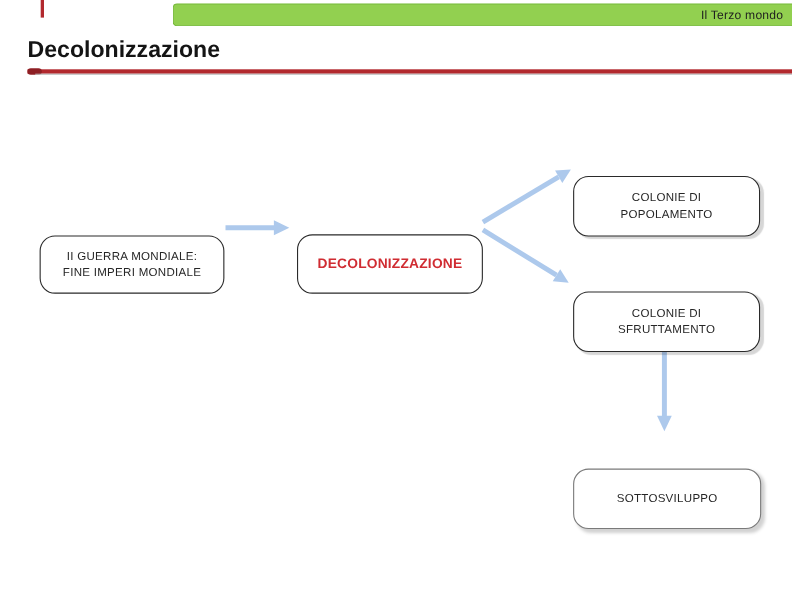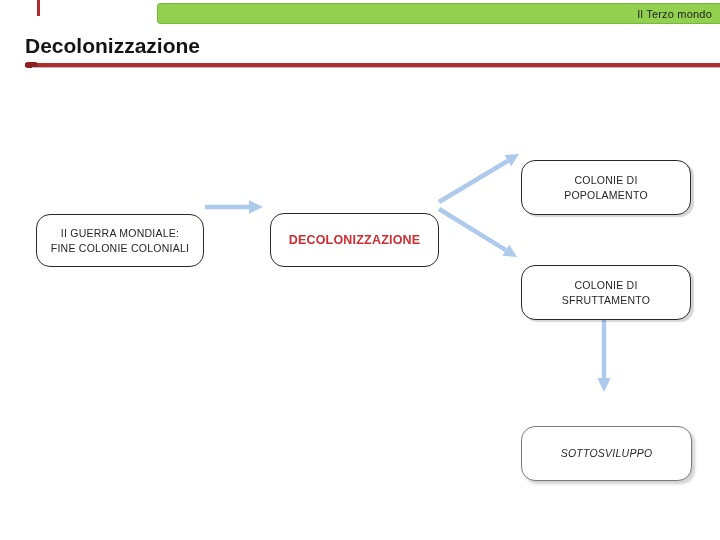--- a/index.html
+++ b/index.html
@@ -56,21 +56,21 @@
   .node-decol{left:270px;top:181px;width:167px;height:52px;}
   .node-decol .node-label{
     color:var(--accent-text-red,#d02c32);font-weight:bold;font-size:12.5px;letter-spacing:0.2px;
   }
   .node-pop{left:521px;top:128px;width:168px;height:53px;
     box-shadow:3px 2px 1px rgba(0,0,0,0.16);}
   .node-sfrut{left:521px;top:233px;width:168px;height:53px;
     box-shadow:3px 2px 1px rgba(0,0,0,0.16);}
   .node-sotto{left:521px;top:394px;width:169px;height:53px;
     border-color:var(--box-border-gray,#7a7a7a);
-    box-shadow:3px 3px 3px rgba(0,0,0,0.18);font-style:italic;}
+    box-shadow:3px 3px 3px rgba(0,0,0,0.18);}
 </style>
 </head>
 <body>
 
 <div class="slide">
 
   <div class="corner-mark"></div>
 
   <div class="header-bar">
     <span class="header-label">Il Terzo mondo</span>
@@ -108,21 +108,21 @@
         <polygon class="arrow-head" points="604,392 597.3,378 610.7,378"></polygon>
       </g>
 
       <g>
         <line class="arrow-line" x1="354" y1="234" x2="357" y2="241" stroke-width="3"></line>
       </g>
     </svg>
 
     <div class="node node-ww2">
       <span class="node-label">II GUERRA MONDIALE:
-FINE COLONIE COLONIALI</span>
+FINE IMPERI MONDIALE</span>
     </div>
 
     <div class="node node-decol">
       <span class="node-label">DECOLONIZZAZIONE</span>
     </div>
 
     <div class="node node-pop">
       <span class="node-label">COLONIE DI
 POPOLAMENTO</span>
     </div>

